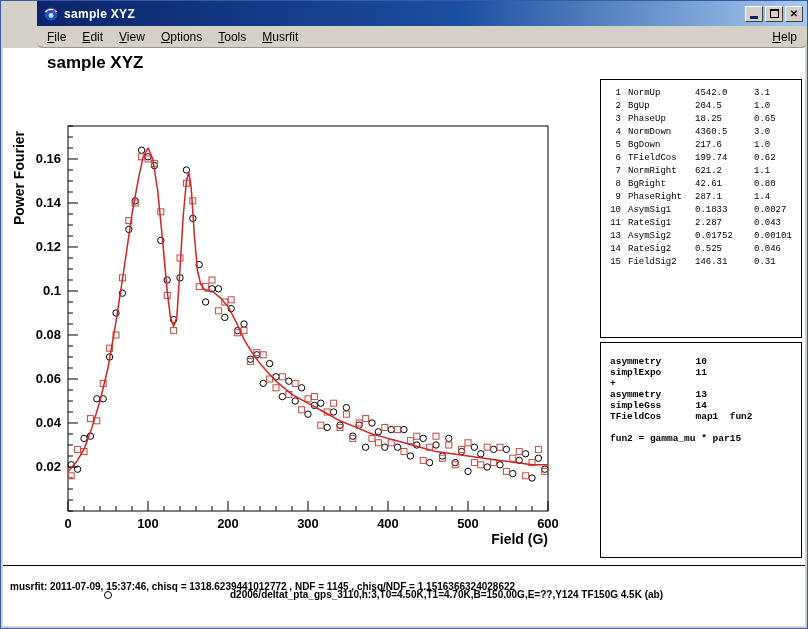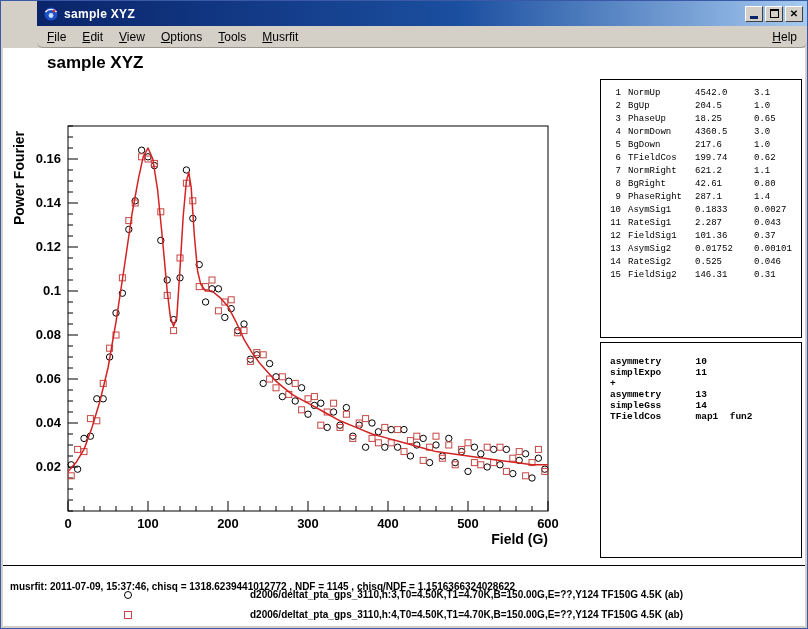--- a/index.html
+++ b/index.html
@@ -23,21 +23,21 @@
   #plot-svg text { font-family:"Liberation Sans", sans-serif; font-weight:bold; fill:#000; }
   .param-box { position:absolute; left:597px; top:31px; width:202px; height:259px; border:1px solid #000; background:#fff;
                font-family:"Liberation Mono", monospace; font-size:9px; color:#000; padding:7px 0 0 7px; overflow:hidden; }
   .p-row { display:grid; grid-template-columns:13px 60px 52px auto; column-gap:7px; line-height:13px; white-space:pre; }
   .p-n { text-align:right; }
   .theory-box { position:absolute; left:597px; top:294px; width:202px; height:216px; border:1px solid #000; background:#fff;
                 font-family:"Liberation Mono", monospace; font-size:9.5px; font-weight:bold; color:#000; padding:13px 0 0 9px; overflow:hidden; }
   .t-line { line-height:11px; white-space:pre; }
   .footer-sep { position:absolute; left:0; right:0; top:517px; border-top:1px solid #000; }
   .status-line { position:absolute; left:7px; top:497px; font-size:10px; font-weight:bold; color:#000; white-space:nowrap;margin-top:36px; }
-  .legend { position:absolute; left:0; top:538px; right:0;margin-left:20px; }
+  .legend { position:absolute; left:0; top:538px; right:0; }
   .legend-row { position:relative; height:20px; }
   .legend-marker { position:absolute; left:101px; top:5px; width:8px; height:8px; border:1px solid #000; background:transparent; }
   .legend-marker.circle { border-radius:50%; }
   .legend-text { position:absolute; left:227px; top:3px; font-size:10px; font-weight:bold; white-space:nowrap; }
 </style>
 </head>
 <body>
 
 <div class="window">
 
@@ -323,43 +323,39 @@
         <div class="p-row"><span class="p-n">2</span><span class="p-name">BgUp</span><span class="p-val">204.5</span><span class="p-err">1.0</span></div>
         <div class="p-row"><span class="p-n">3</span><span class="p-name">PhaseUp</span><span class="p-val">18.25</span><span class="p-err">0.65</span></div>
         <div class="p-row"><span class="p-n">4</span><span class="p-name">NormDown</span><span class="p-val">4360.5</span><span class="p-err">3.0</span></div>
         <div class="p-row"><span class="p-n">5</span><span class="p-name">BgDown</span><span class="p-val">217.6</span><span class="p-err">1.0</span></div>
         <div class="p-row"><span class="p-n">6</span><span class="p-name">TFieldCos</span><span class="p-val">199.74</span><span class="p-err">0.62</span></div>
         <div class="p-row"><span class="p-n">7</span><span class="p-name">NormRight</span><span class="p-val">621.2</span><span class="p-err">1.1</span></div>
         <div class="p-row"><span class="p-n">8</span><span class="p-name">BgRight</span><span class="p-val">42.61</span><span class="p-err">0.80</span></div>
         <div class="p-row"><span class="p-n">9</span><span class="p-name">PhaseRight</span><span class="p-val">287.1</span><span class="p-err">1.4</span></div>
         <div class="p-row"><span class="p-n">10</span><span class="p-name">AsymSig1</span><span class="p-val">0.1833</span><span class="p-err">0.0027</span></div>
         <div class="p-row"><span class="p-n">11</span><span class="p-name">RateSig1</span><span class="p-val">2.287</span><span class="p-err">0.043</span></div>
-        <div class="p-row"><span class="p-n">12</span><span class="p-name">FieldSig1</span><span class="p-val">101.36</span><span class="p-err">0.37</span></div>
         <div class="p-row"><span class="p-n">13</span><span class="p-name">AsymSig2</span><span class="p-val">0.01752</span><span class="p-err">0.00101</span></div>
         <div class="p-row"><span class="p-n">14</span><span class="p-name">RateSig2</span><span class="p-val">0.525</span><span class="p-err">0.046</span></div>
         <div class="p-row"><span class="p-n">15</span><span class="p-name">FieldSig2</span><span class="p-val">146.31</span><span class="p-err">0.31</span></div>
       </div>
 
     <div class="theory-box" id="theory-box">
         <div class="t-line">asymmetry      10</div>
         <div class="t-line">simplExpo      11</div>
         <div class="t-line">+</div>
         <div class="t-line">asymmetry      13</div>
         <div class="t-line">simpleGss      14</div>
         <div class="t-line">TFieldCos      map1  fun2</div>
         <div class="t-line">&nbsp;</div>
+        <div class="t-line">fun2 = gamma_mu * par15</div>
       </div>
 
     <div class="footer-sep"></div>
     <div class="status-line">musrfit: 2011-07-09, 15:37:46, chisq = 1318.6239441012772 , NDF = 1145 , chisq/NDF = 1.1516366324028622</div>
     <div class="legend" id="legend">
         <div class="legend-row">
           <span class="legend-marker circle" style="border-color: rgb(0, 0, 0);"></span>
           <span class="legend-text">d2006/deltat_pta_gps_3110,h:3,T0=4.50K,T1=4.70K,B=150.00G,E=??,Y124 TF150G 4.5K (ab)</span>
         </div>
-        <div class="legend-row">
-          <span class="legend-marker square" style="border-color: rgb(197, 71, 68);"></span>
-          <span class="legend-text">d2006/deltat_pta_gps_3110,h:4,T0=4.50K,T1=4.70K,B=150.00G,E=??,Y124 TF150G 4.5K (ab)</span>
-        </div>
       </div>
   </div>
 
 </div>
 
 </body></html>

